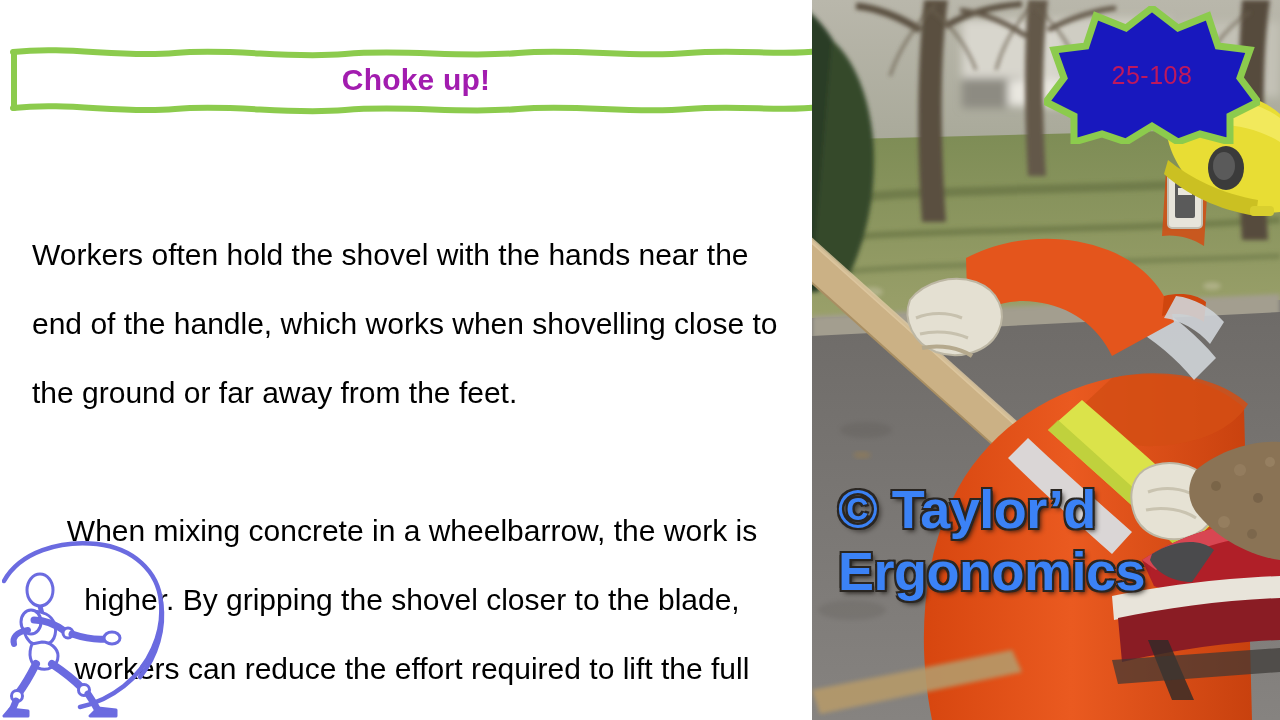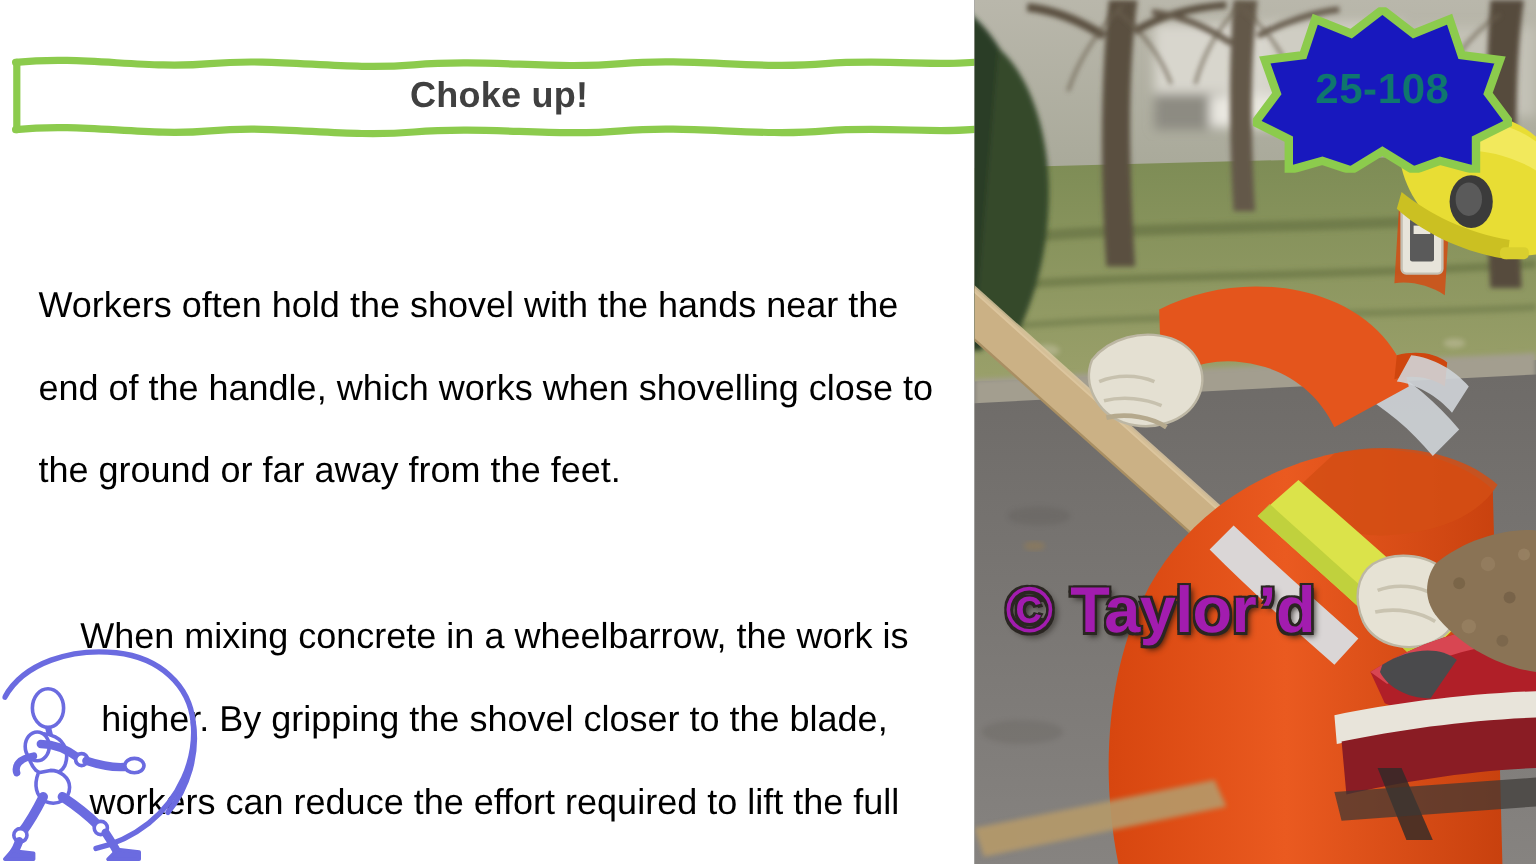--- a/index.html
+++ b/index.html
@@ -48,21 +48,21 @@
     position: absolute;
     left: 0;
     top: 0;
     width: 812px;
     height: 72px;
     display: flex;
     align-items: center;
     justify-content: center;
     font-size: 30px;
     font-weight: bold;
-    color: #404040;
+    color: #a21caf;
     letter-spacing: 0.2px;
   }
 
   
   .body-text {
     position: absolute;
     left: 32px;
     top: 151px;
     width: 760px;
     font-size: 30px;
@@ -105,36 +105,36 @@
   .badge svg { position: absolute; left: 0; top: 0; width: 216px; height: 138px; }
   .badge-label {
     position: absolute;
     left: 0;
     top: 0;
     width: 216px;
     height: 138px;
     display: flex;
     align-items: center;
     justify-content: center;
-    font-size: 35px;
-    font-weight: bold;
-    color: #0f766e;
+    font-size: 25px;
+    font-weight: normal;
+    color: #be185d;
     letter-spacing: 0.5px;
   }
 
   
   .watermark {
     position: absolute;
     left: 838px;
     top: 478px;
     width: 442px;
     font-size: 54px;
     line-height: 62px;
     font-weight: bold;
-    color: #a21caf;
+    color: #3b82f6;
     text-shadow:
       2px 2px 0 #2a2622, -2px 2px 0 #2a2622, 2px -2px 0 #2a2622, -2px -2px 0 #2a2622,
       3px 3px 5px rgba(20,16,12,0.85);
     letter-spacing: -0.5px;
   }
   .watermark-line { display: block; white-space: nowrap; }
 </style>
 </head>
 <body>
 
@@ -364,15 +364,16 @@
 
   <div class="badge">
     <svg viewBox="0 0 216 138">
       <polygon points="108,2 134,22 164,10 174,40 206,44 196,72 214,96 186,110 186,136 156,128 134,136 108,120 82,136 58,128 30,136 30,110 2,96 20,72 10,44 42,40 52,10 82,22" fill="#1818be" stroke="#8ccb4d" stroke-width="7" stroke-linejoin="miter"></polygon>
     </svg>
     <div class="badge-label">25-108</div>
   </div>
 
   <div class="watermark">
     <span class="watermark-line">© Taylor’d</span>
+    <span class="watermark-line">Ergonomics</span>
   </div>
 
 </div>
 
 </body></html>

